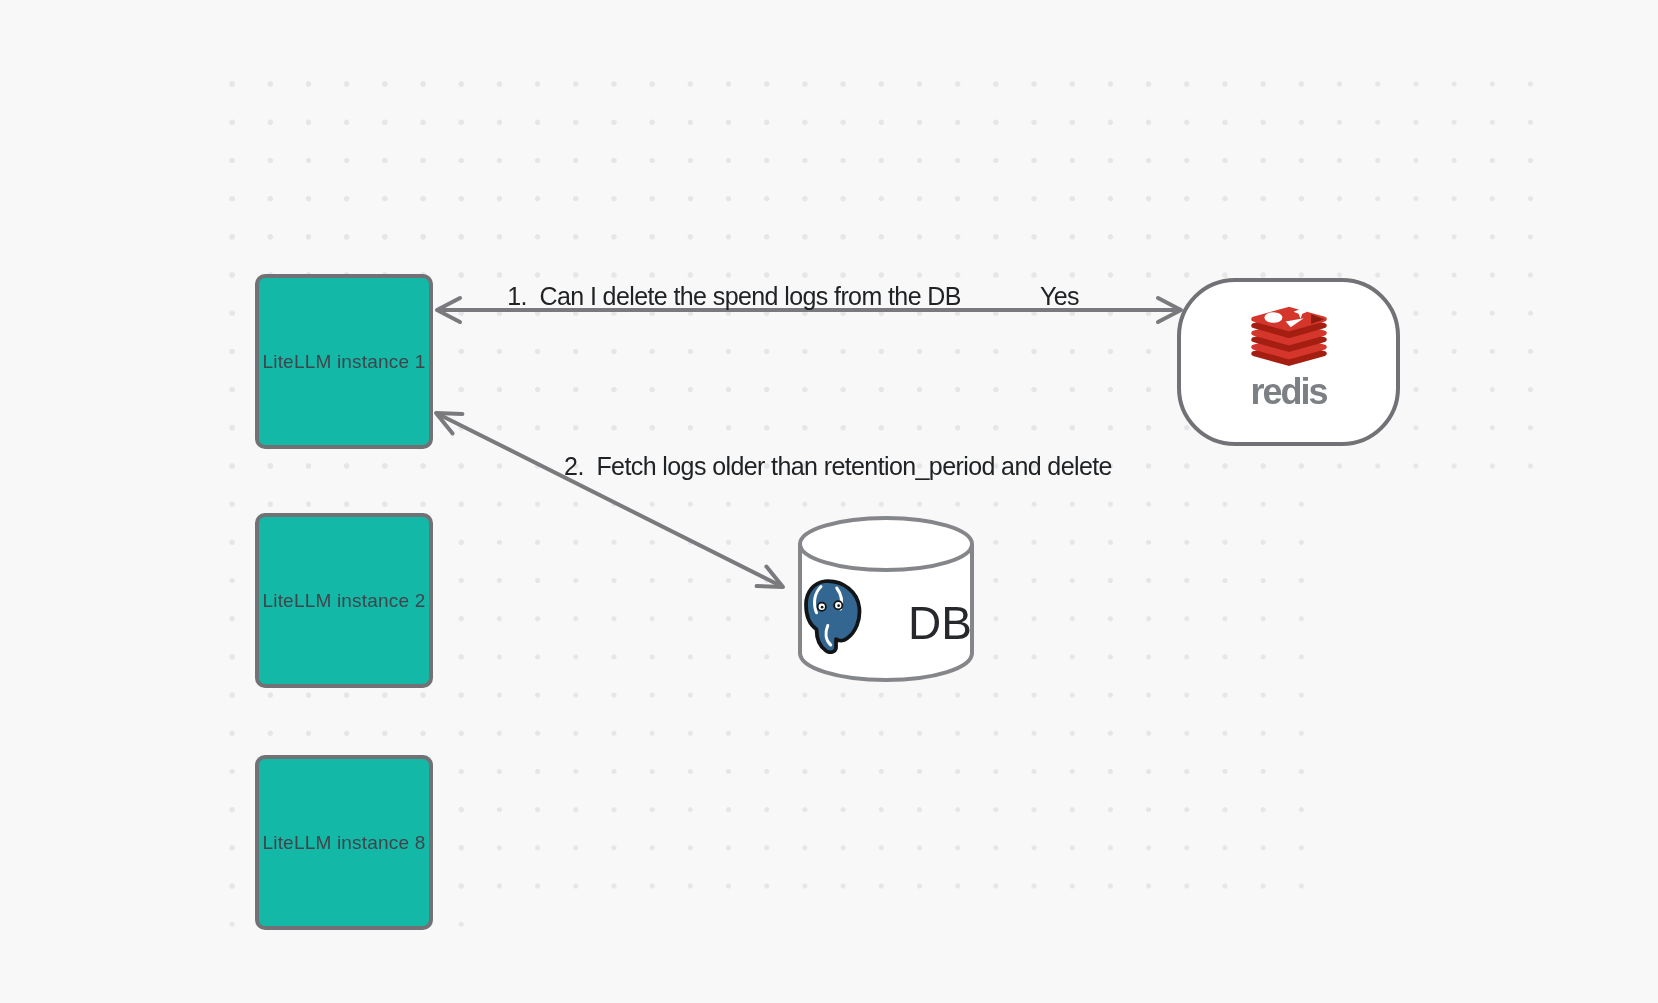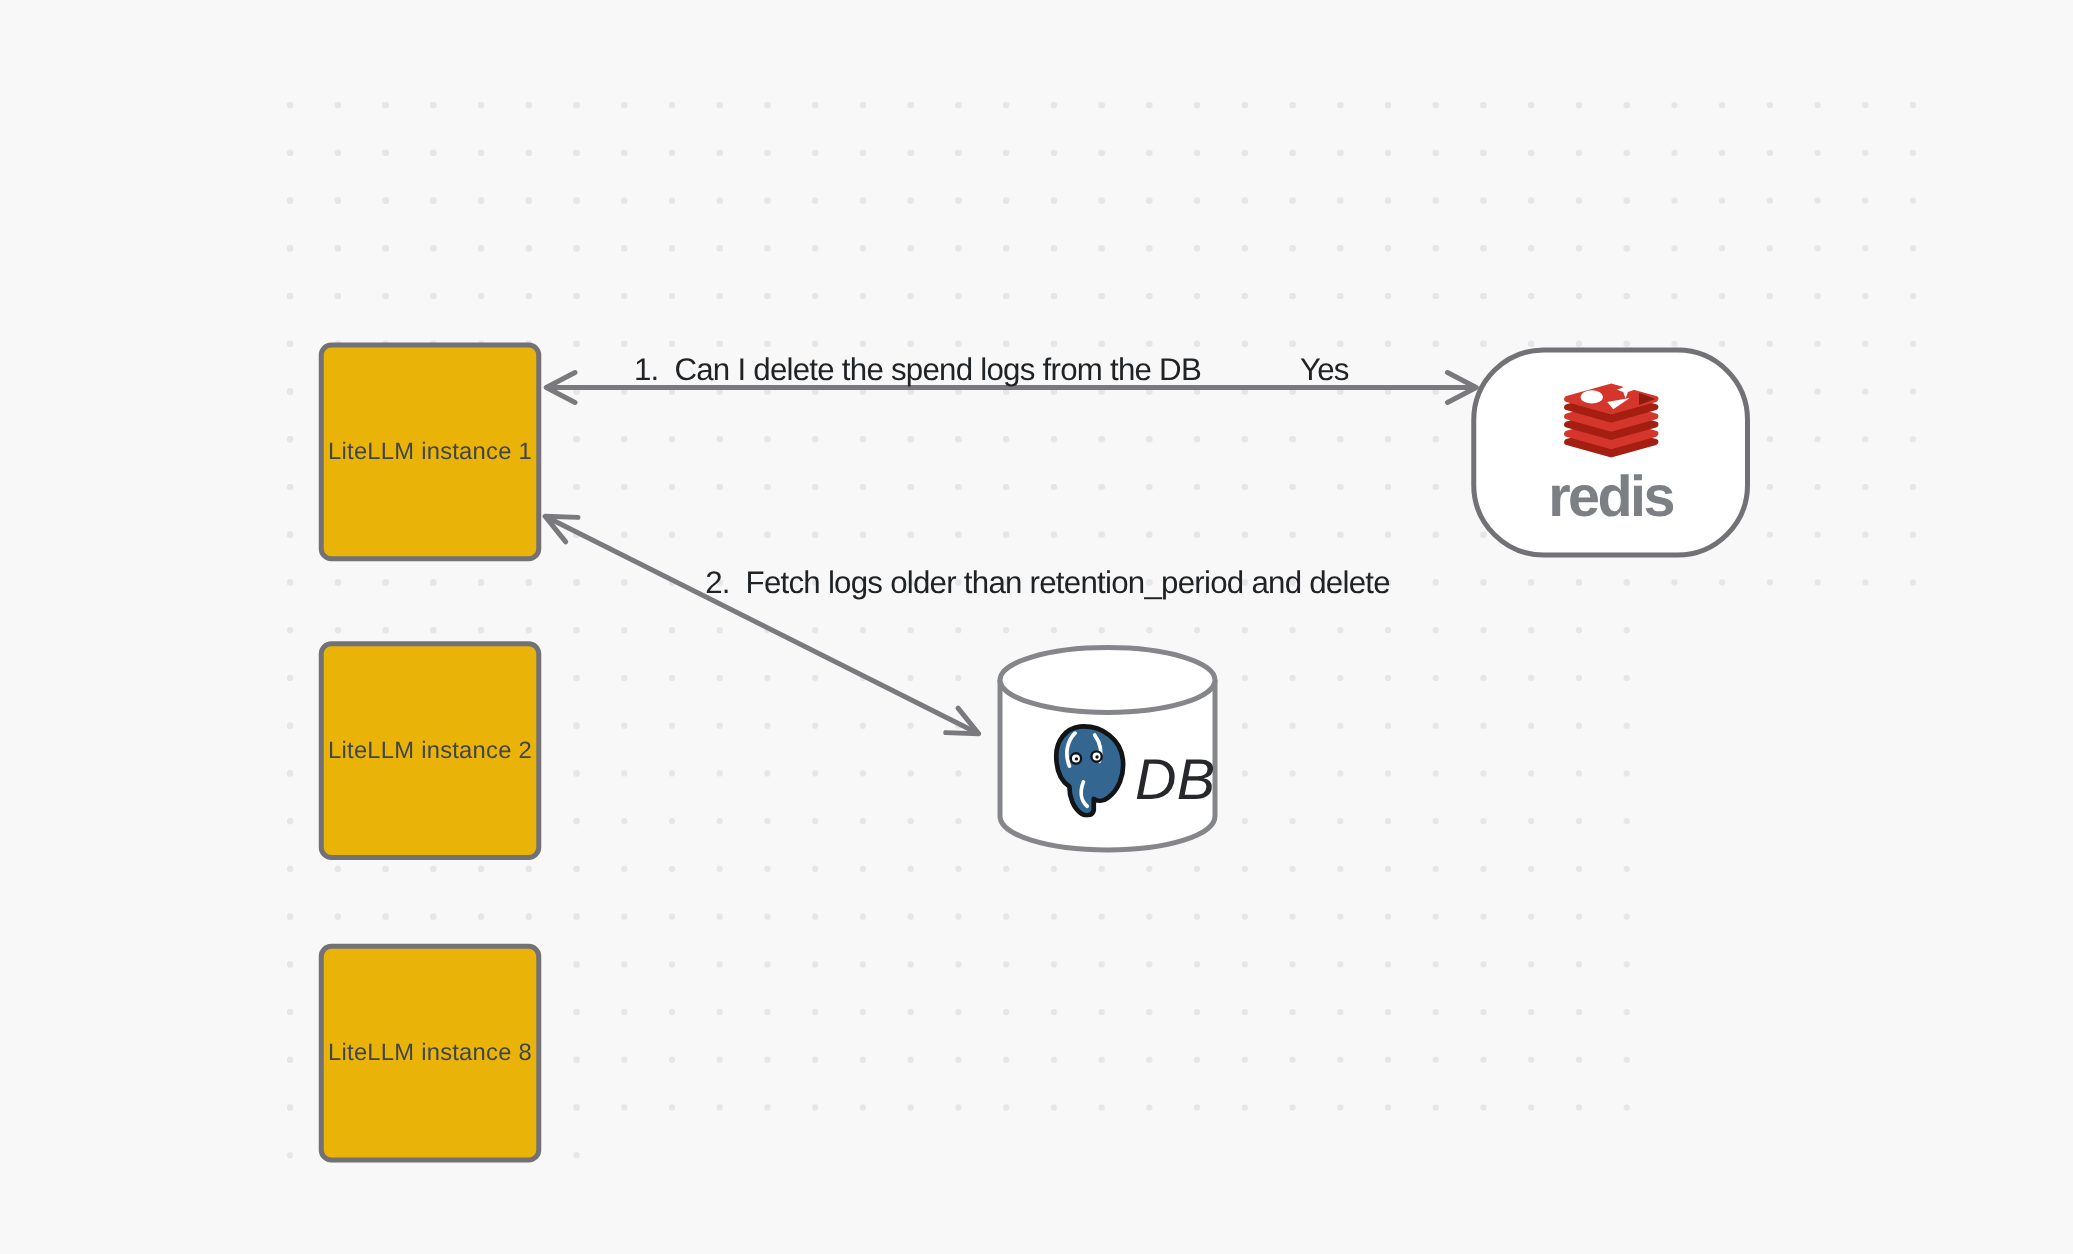--- a/index.html
+++ b/index.html
@@ -18,39 +18,39 @@
     background-size:38.2px 38.2px;
     pointer-events:none;
   }
   .dotfield.a{width:1323px;height:415px;}
   .dotfield.b{width:1103px;height:838px;}
   .dotfield.c{width:277px;height:874px;}
 
   
   .lbox{
     position:absolute;left:255px;width:178px;height:175px;
-    background:#eab308;border:4px solid #717176;border-radius:10px;
+    background:#14b8a6;border:4px solid #717176;border-radius:10px;
     box-sizing:border-box;
     display:flex;align-items:center;justify-content:center;
   }
   .lbox .lbl{
     font-size:19px;color:#40454c;letter-spacing:0.2px;
   }
   .box1{top:274px;} .box2{top:513px;} .box3{top:755px;}
 
   
   .redis-node{
     position:absolute;left:1177px;top:278px;width:223px;height:168px;
     background:#ffffff;border:4px solid #717176;border-radius:58px;
     box-sizing:border-box;
     display:flex;flex-direction:column;align-items:center;
     padding-top:20px;
   }
   .redis-word{
-    font-size:46px;font-weight:bold;color:#7c8084;
+    font-size:36px;font-weight:bold;color:#7c8084;
     letter-spacing:-2px;line-height:1;margin-top:0px;
   }
 
   
   .arrows{position:absolute;left:0;top:0;width:1658px;height:1003px;}
   .arrows path, .arrows line{stroke:#7a7a7e;stroke-width:4;fill:none;
     stroke-linecap:round;stroke-linejoin:round;}
 
   
   .edge-label{
@@ -58,21 +58,21 @@
     letter-spacing:-0.6px;line-height:25px;white-space:pre;
   }
   .el1{left:734px;top:284px;transform:translateX(-50%);}
   .el1yes{left:1040px;top:284px;}
   .el2{left:838px;top:454px;transform:translateX(-50%);}
 
   
   .cyl{position:absolute;left:797px;top:514px;}
   .db-content{
     position:absolute;left:800px;top:568px;width:172px;height:96px;
-    display:flex;align-items:center;justify-content:flex-end;font-style:italic;
+    display:flex;align-items:center;justify-content:space-between;
   }
   .db-label{
     font-size:46px;color:#26282b;margin-left:3px;margin-top:14px;
     letter-spacing:0px;
   }
 </style>
 </head>
 <body>
 
 <div class="canvas">

